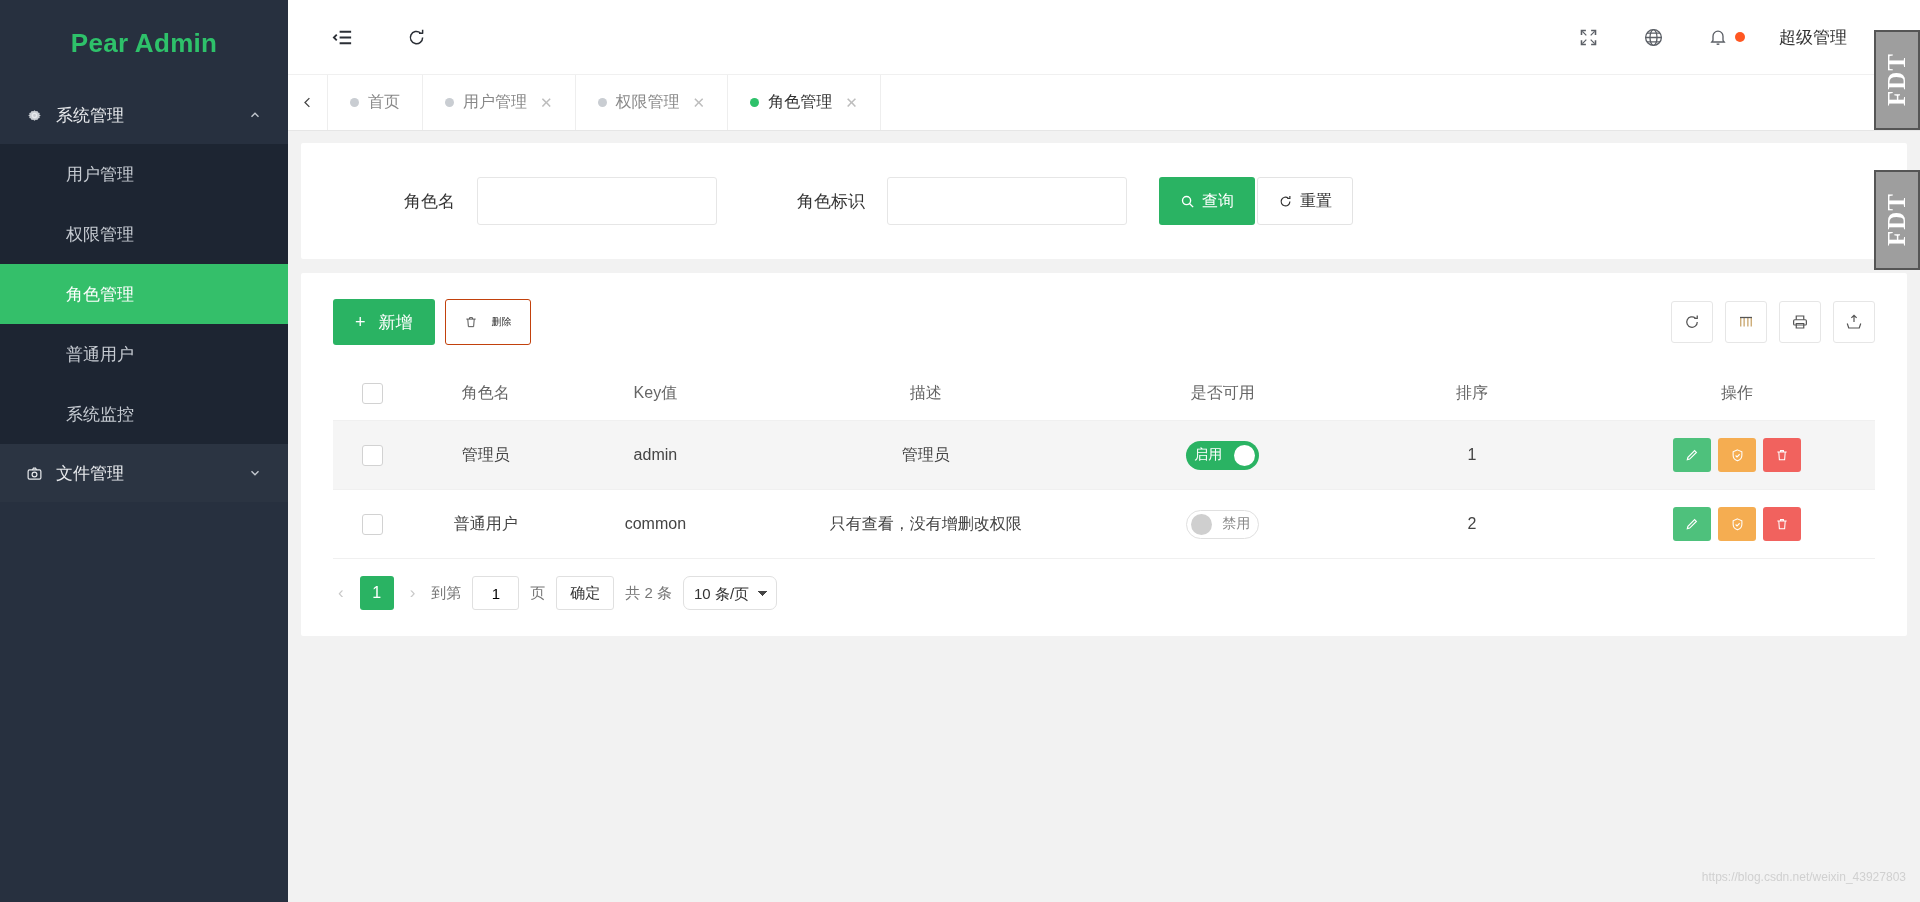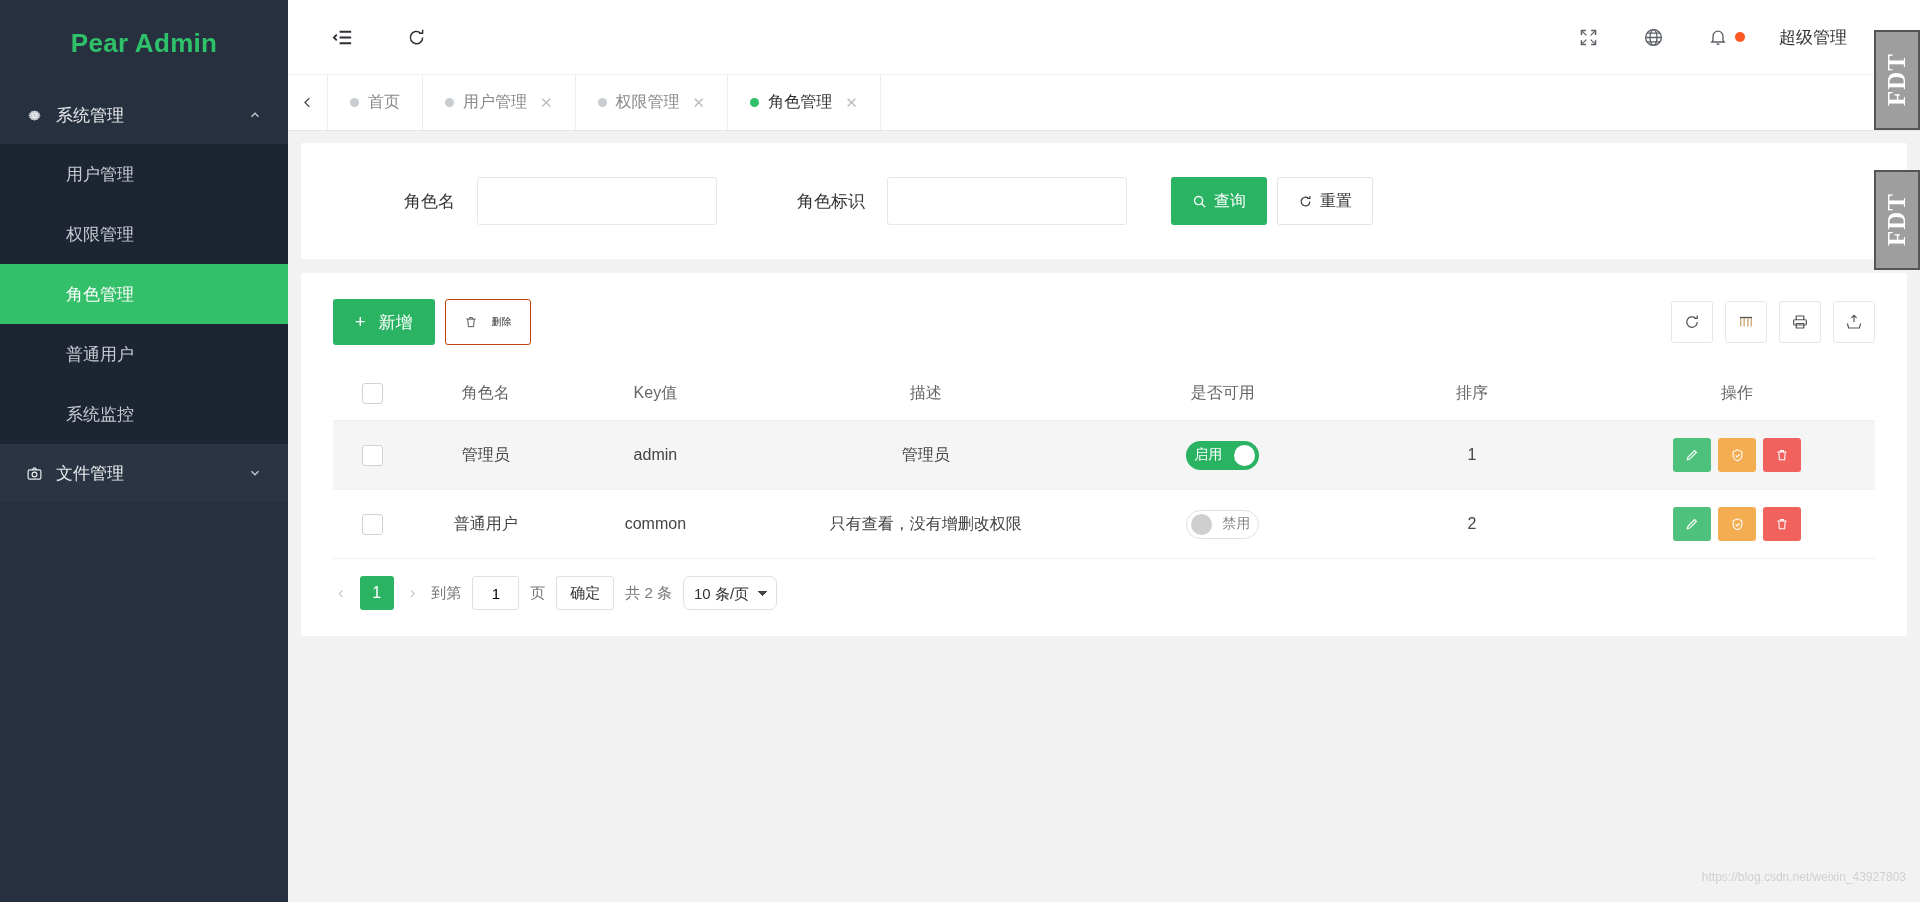--- a/index.html
+++ b/index.html
@@ -124,22 +124,22 @@
     font-family: "Liberation Sans", sans-serif;
   }
   .gap-lg { width: 58px; }
   .btn {
     height: 48px; border-radius: 3px; border: 1px solid transparent;
     font-size: 16px; display: inline-flex; align-items: center; justify-content: center;
     gap: 7px; cursor: pointer; padding: 0 20px;
     font-family: "Liberation Sans", sans-serif;
   }
   .btn-primary { background: #2ab363; color: #fff; }
-  .btn-default { background: #fff; color: #333; border: 1px solid #e3e3e3; margin-left: 10px; }
-  .btn-ml { margin-left: 44px; }
+  .btn-default { background: #fff; color: #333; border: 1px solid #e3e3e3; margin-left: 2px; }
+  .btn-ml { margin-left: 32px; }
 
   .table-card { padding: 26px 32px 12px 32px; }
   .table-toolbar { display: flex; align-items: center; }
   .btn-add { background: #2ab363; color:#fff; height: 46px; font-size: 17px; padding: 0 22px; border-radius: 3px; border:none; }
   .btn-del { background: #fff; color: #333; height: 46px; font-size: 10px; padding: 0 18px; border: 1px solid #c2410c; border-radius: 3px; margin-left: 10px; }
   .toolbar-right { margin-left: auto; display: flex; gap: 12px; }
   .icon-box {
     width: 42px; height: 42px; border: 1px solid #e6e6e6; border-radius: 3px;
     background: #fff; display: flex; align-items: center; justify-content: center;
     cursor: pointer;

